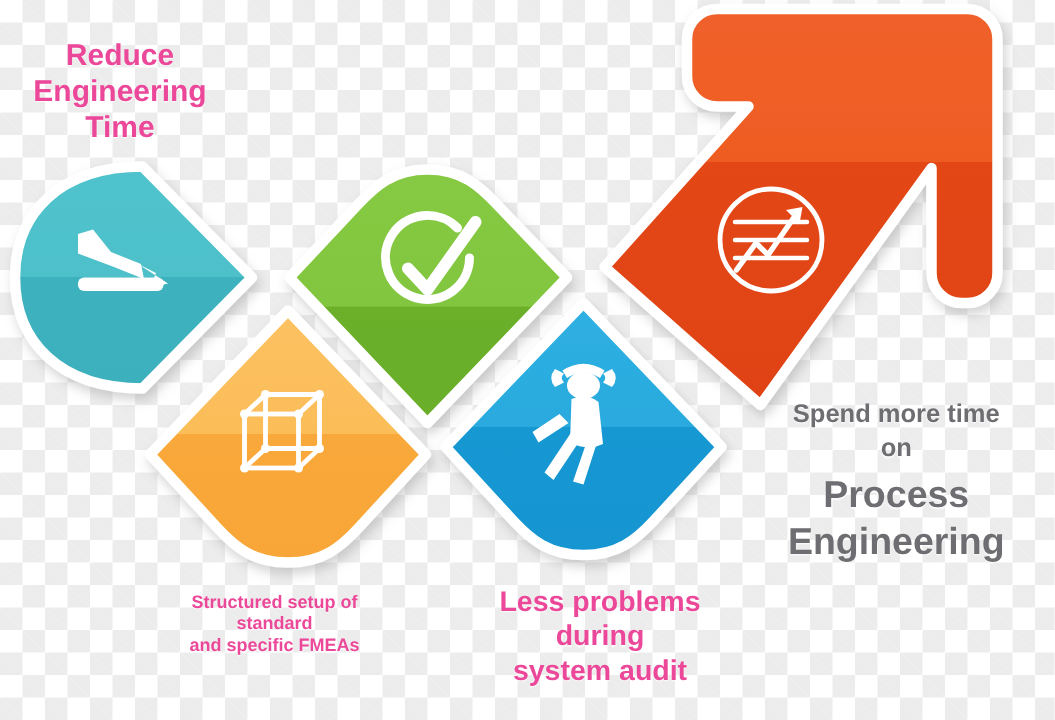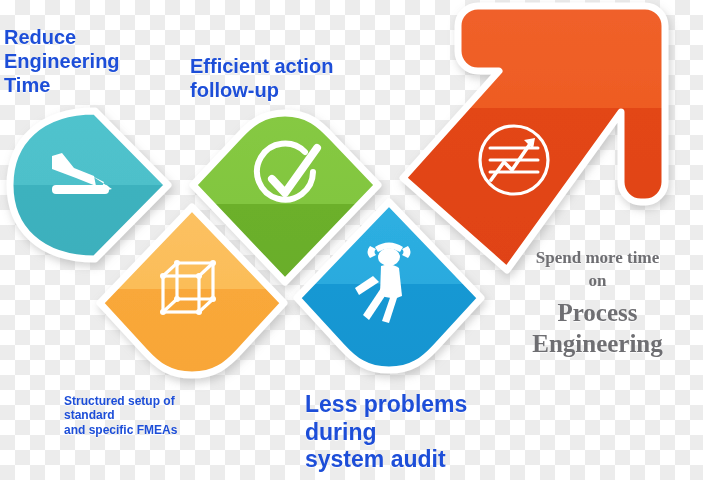--- a/index.html
+++ b/index.html
@@ -11,33 +11,33 @@
       linear-gradient(45deg, #ececec 25%, transparent 25%, transparent 75%, #ececec 75%),
       linear-gradient(45deg, #ececec 25%, transparent 25%, transparent 75%, #ececec 75%);
     background-size:30px 30px;
     background-position:0 0, 15px 15px;
     position:relative;
   }
   #stage { position:absolute; inset:0; }
 
   .lbl {
     position:absolute;
-    color:#1d4ed8;
+    color:#ec4899;
     font-weight:bold;
-    text-align:left;
+    text-align:center;
     line-height:1.2;
     white-space:pre-line;
     text-shadow:0 1px 1px rgba(255,255,255,.85);
   }
   .lbl-reduce      { left:4px;   top:25px;  width:152px; font-size:20px; }
   .lbl-efficient   { left:190px; top:54px;  width:205px; font-size:20px; }
   .lbl-structured  { left:64px;  top:394px; width:238px; font-size:12px; }
-  .lbl-less        { left:305px; top:391px; width:190px; font-size:23px; }
-
-  .lbl-spend-box   { position:absolute; left:492px; top:247px; width:211px;font-family:Liberation Serif, serif; }
+  .lbl-less        { left:305px; top:391px; width:190px; font-size:19px; }
+
+  .lbl-spend-box   { position:absolute; left:492px; top:265px; width:211px; }
   .lbl-spend-small {
     color:#6e6e72; font-weight:bold; font-size:17px; text-align:center;
     line-height:1.35; white-space:pre-line;
     text-shadow:0 1px 1px rgba(255,255,255,.85);
   }
   .lbl-spend-big {
     color:#6e6e72; font-weight:bold; font-size:25px; text-align:center;
     line-height:1.25; white-space:pre-line; margin-top:4px;
     text-shadow:0 1px 1px rgba(255,255,255,.85);
   }
@@ -190,22 +190,20 @@
       </g>
       <path d="M 491 180 L 504 162 L 512 170 L 532 141" fill="none" stroke="#ffffff" stroke-width="3.6" stroke-linecap="round" stroke-linejoin="round"></path>
       <path d="M 524 140 L 535 138 L 533 149 Z" fill="#ffffff"></path>
     </g>
   </svg>
 
   <div class="lbl lbl-reduce">Reduce
 Engineering
 Time</div>
 
-  <div class="lbl lbl-efficient">Efficient action
-follow-up</div>
 
   <div class="lbl lbl-structured">Structured setup of
 standard
 and specific FMEAs</div>
 
   <div class="lbl lbl-less">Less problems
 during
 system audit</div>
 
   <div class="lbl-spend-box">

